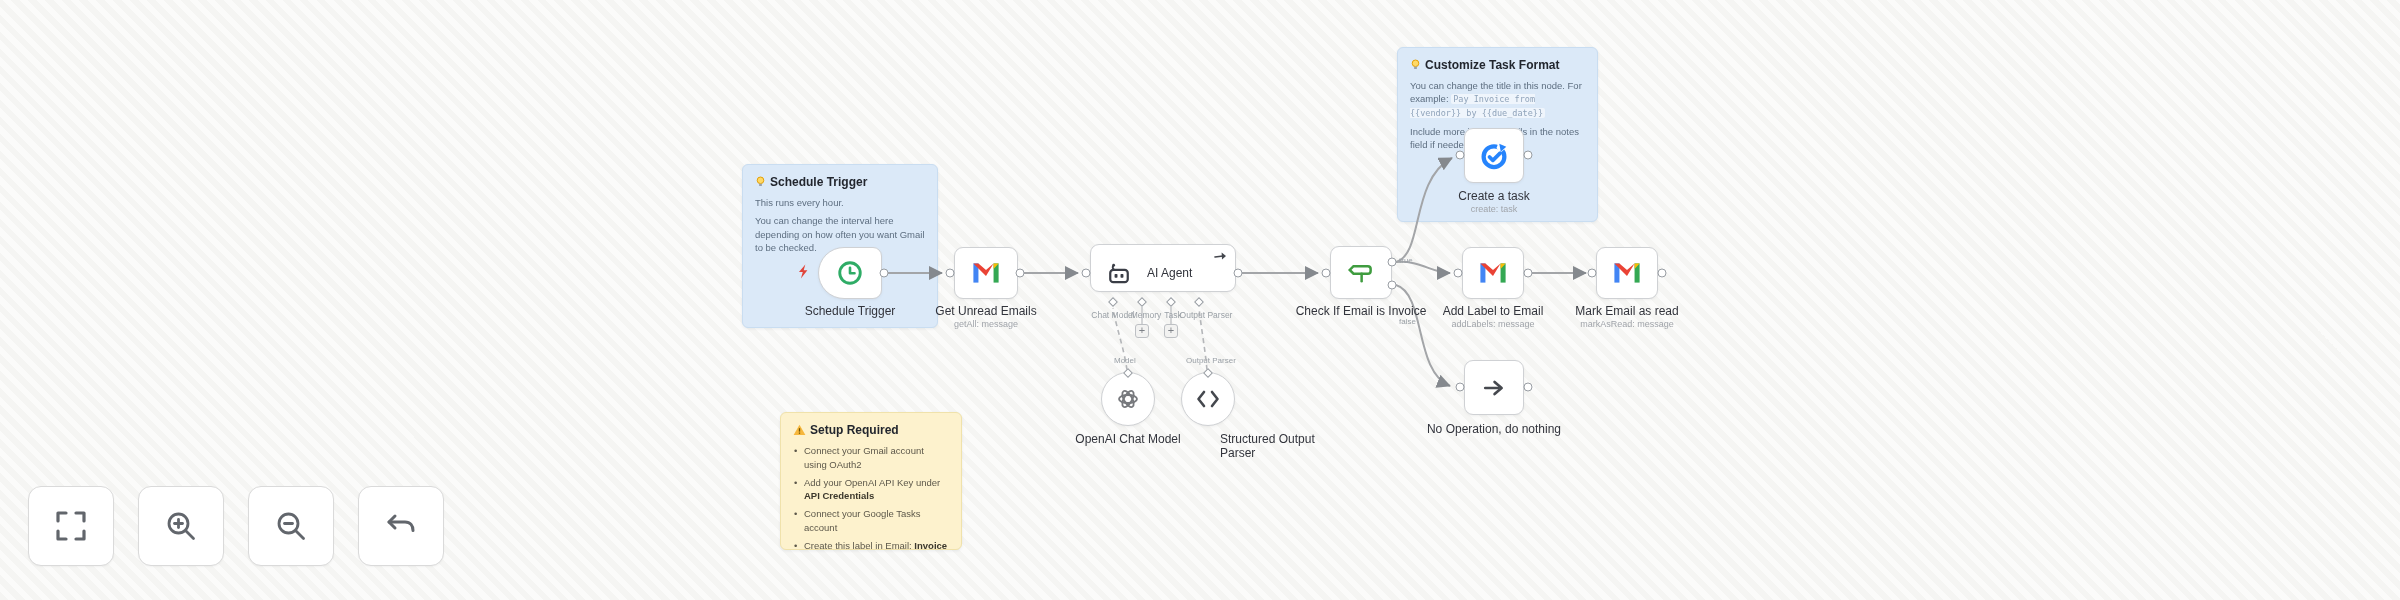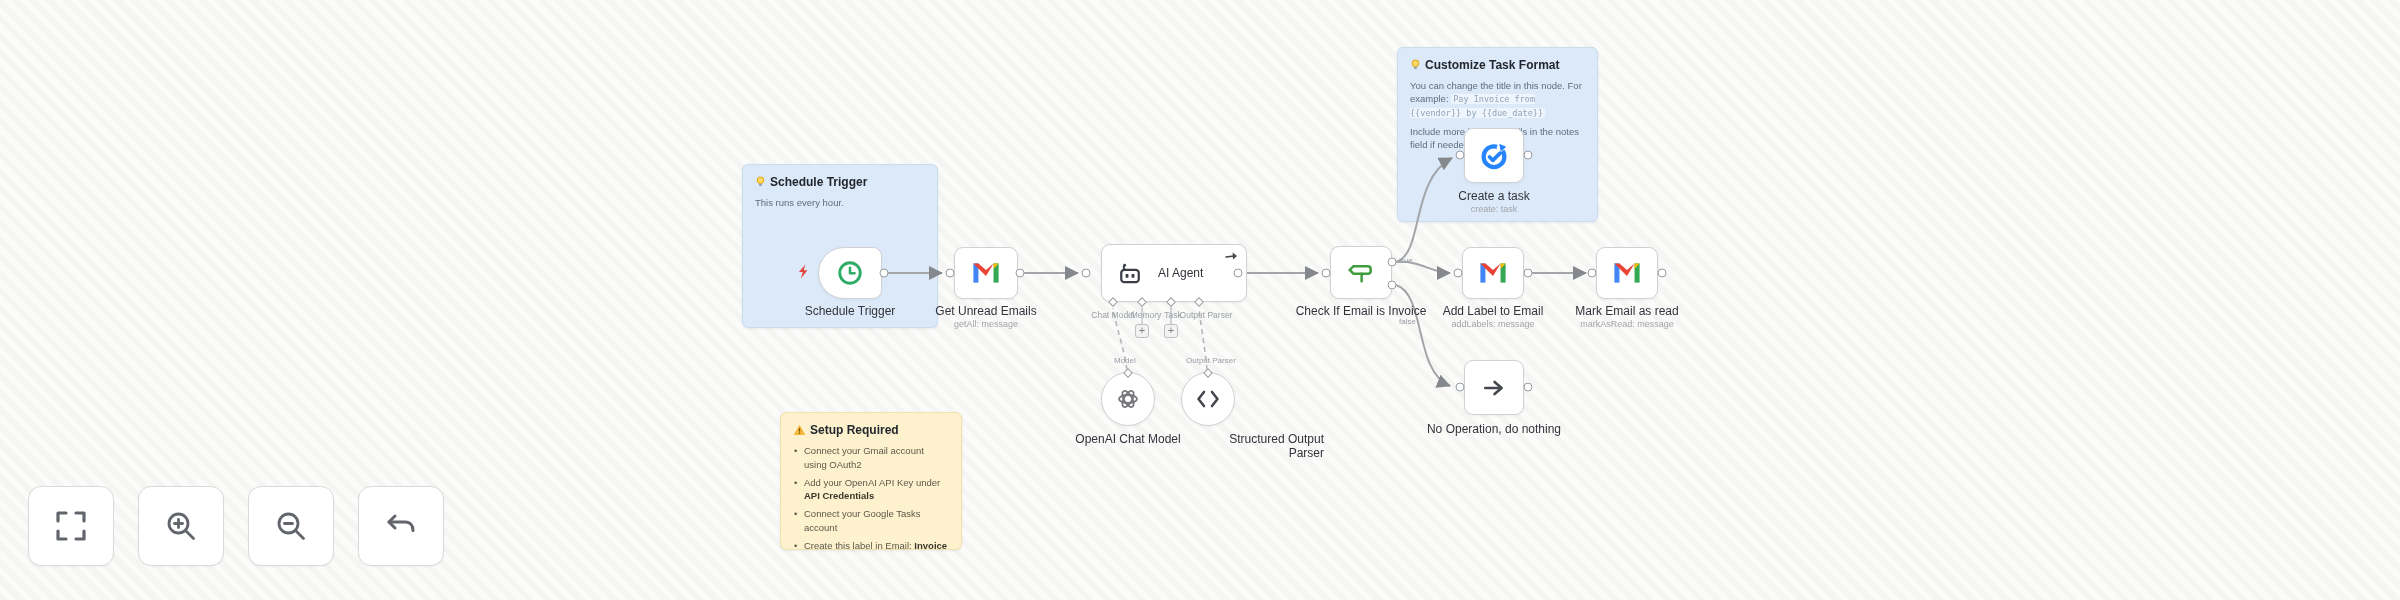--- a/index.html
+++ b/index.html
@@ -30,21 +30,21 @@
   .sticky li::before { content:"•"; position:absolute; left:1px; color:#5d584a; }
   .sticky .b { font-weight:bold; color:#3c382c; }
 
   
   .node { position:absolute; z-index:3; background:#fff; border:1.6px solid #cfd1d4;
           border-radius:9px; display:flex; align-items:center; justify-content:center;
           box-shadow:0 1px 3px rgba(0,0,0,0.05); }
   .node.trigger { border-radius:26px 9px 9px 26px; }
   .node.round { border-radius:50%; }
   .node-label { position:absolute; z-index:3; font-size:12px; font-weight:500; color:#32343c;
-                white-space:nowrap; transform:translateX(-50%); text-align:right; }
+                white-space:nowrap; transform:translateX(-50%); text-align:left; }
   .node-label.wrap { white-space:normal; width:104px; line-height:1.2; }
   .node-sub { position:absolute; z-index:3; font-size:9px; color:#a0a4aa; white-space:nowrap;
               transform:translateX(-50%); text-align:center; }
   .port { position:absolute; z-index:4; width:9px; height:9px; background:#fff;
           border:1.6px solid #989da3; border-radius:50%; transform:translate(-50%,-50%); }
   .diamond { position:absolute; z-index:4; width:7px; height:7px; background:#fff;
              border:1.6px solid #989da3; transform:translate(-50%,-50%) rotate(45deg); }
   .wire-label { position:absolute; z-index:3; font-size:8px; color:#9aa0a6; white-space:nowrap; }
   .port-label { position:absolute; z-index:3; font-size:8.5px; color:#9aa0a6; white-space:nowrap;
                 transform:translateX(-50%); }
@@ -69,20 +69,21 @@
 
   <div class="sticky blue" style="left:742px; top:164px; width:196px; height:164px;">
     <h3>
       <svg width="11" height="12" viewBox="0 0 11 12">
           <circle cx="5.5" cy="4.3" r="3.3" fill="#ffd966" stroke="#e3a008" stroke-width="1"></circle>
           <rect x="4.1" y="7.7" width="2.8" height="2.4" rx="0.6" fill="#9aa1a8"></rect>
         </svg>
       <span>Schedule Trigger</span>
     </h3>
     <p>This runs every hour.</p>
+    <p>You can change the interval here depending on how often you want Gmail to be checked.</p>
   </div>
 
   <div class="sticky blue" style="left:1397px; top:47px; width:201px; height:175px;">
     <h3>
       <svg width="11" height="12" viewBox="0 0 11 12">
           <circle cx="5.5" cy="4.3" r="3.3" fill="#ffd966" stroke="#e3a008" stroke-width="1"></circle>
           <rect x="4.1" y="7.7" width="2.8" height="2.4" rx="0.6" fill="#9aa1a8"></rect>
         </svg>
       <span>Customize Task Format</span>
     </h3>
@@ -150,21 +151,21 @@
       <rect x="18.3" y="2" width="4.2" height="16" fill="#34a853"></rect>
       <polygon points="18.3,2 22.5,2 18.3,6.6" fill="#fbbc04"></polygon>
       <polygon points="1.5,2 5.7,2 12,7.4 18.3,2 12,12.4" fill="#ea4335"></polygon>
     </svg>
   </div>
   <div class="node-label" style="left:986px; top:304px;">Get Unread Emails</div>
   <div class="node-sub" style="left:986px; top:319px;">getAll: message</div>
   <div class="port" style="left:950px; top:273px;"></div>
   <div class="port" style="left:1020px; top:273px;"></div>
 
-  <div class="node" style="left:1090px; top:244px; width:146px; height:58px;margin-left:11px;">
+  <div class="node" style="left:1090px; top:244px; width:146px; height:48px;">
     <svg width="28" height="28" viewBox="0 0 24 24" style="position:absolute; left:14px; top:15px;">
       <rect x="4.5" y="8.5" width="15" height="10.5" rx="2.6" fill="none" stroke="#3a3d46" stroke-width="1.9"></rect>
       <rect x="8.2" y="12" width="2.5" height="3.2" rx="0.6" fill="#3a3d46"></rect>
       <rect x="13.3" y="12" width="2.5" height="3.2" rx="0.6" fill="#3a3d46"></rect>
       <path d="M8,8.5 C6.5,7.5 6.2,6 7.2,5" fill="none" stroke="#3a3d46" stroke-width="1.7" stroke-linecap="round"></path>
       <circle cx="7.4" cy="4.4" r="1.2" fill="#3a3d46"></circle>
     </svg>
     <span style="position:absolute; left:56px; top:21px; font-size:12px; font-weight:500; color:#32343c;">AI Agent</span>
     <svg class="agent-arrow" style="right:8px; top:6px;" width="13" height="11" viewBox="0 0 13 11">
       <line x1="1" y1="6" x2="9" y2="5" stroke="#43464d" stroke-width="1.7" stroke-linecap="round"></line>

